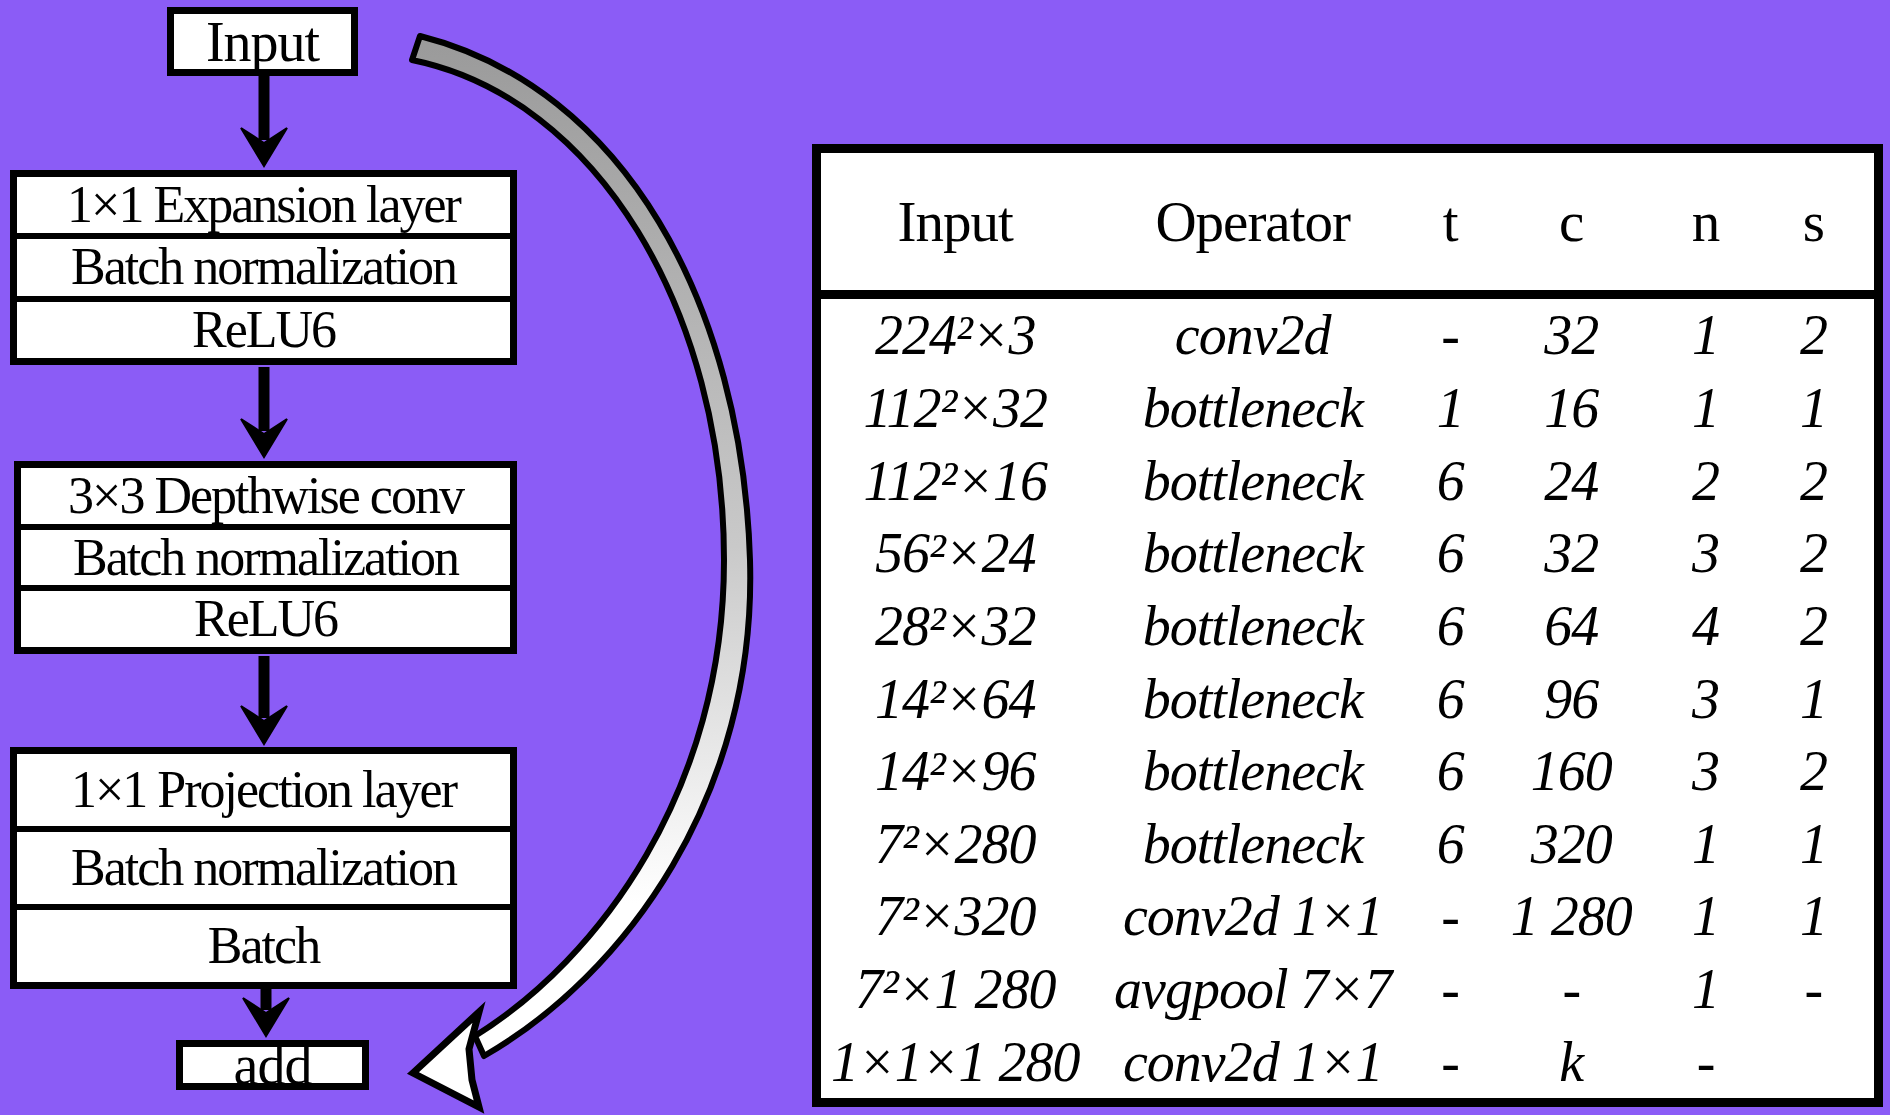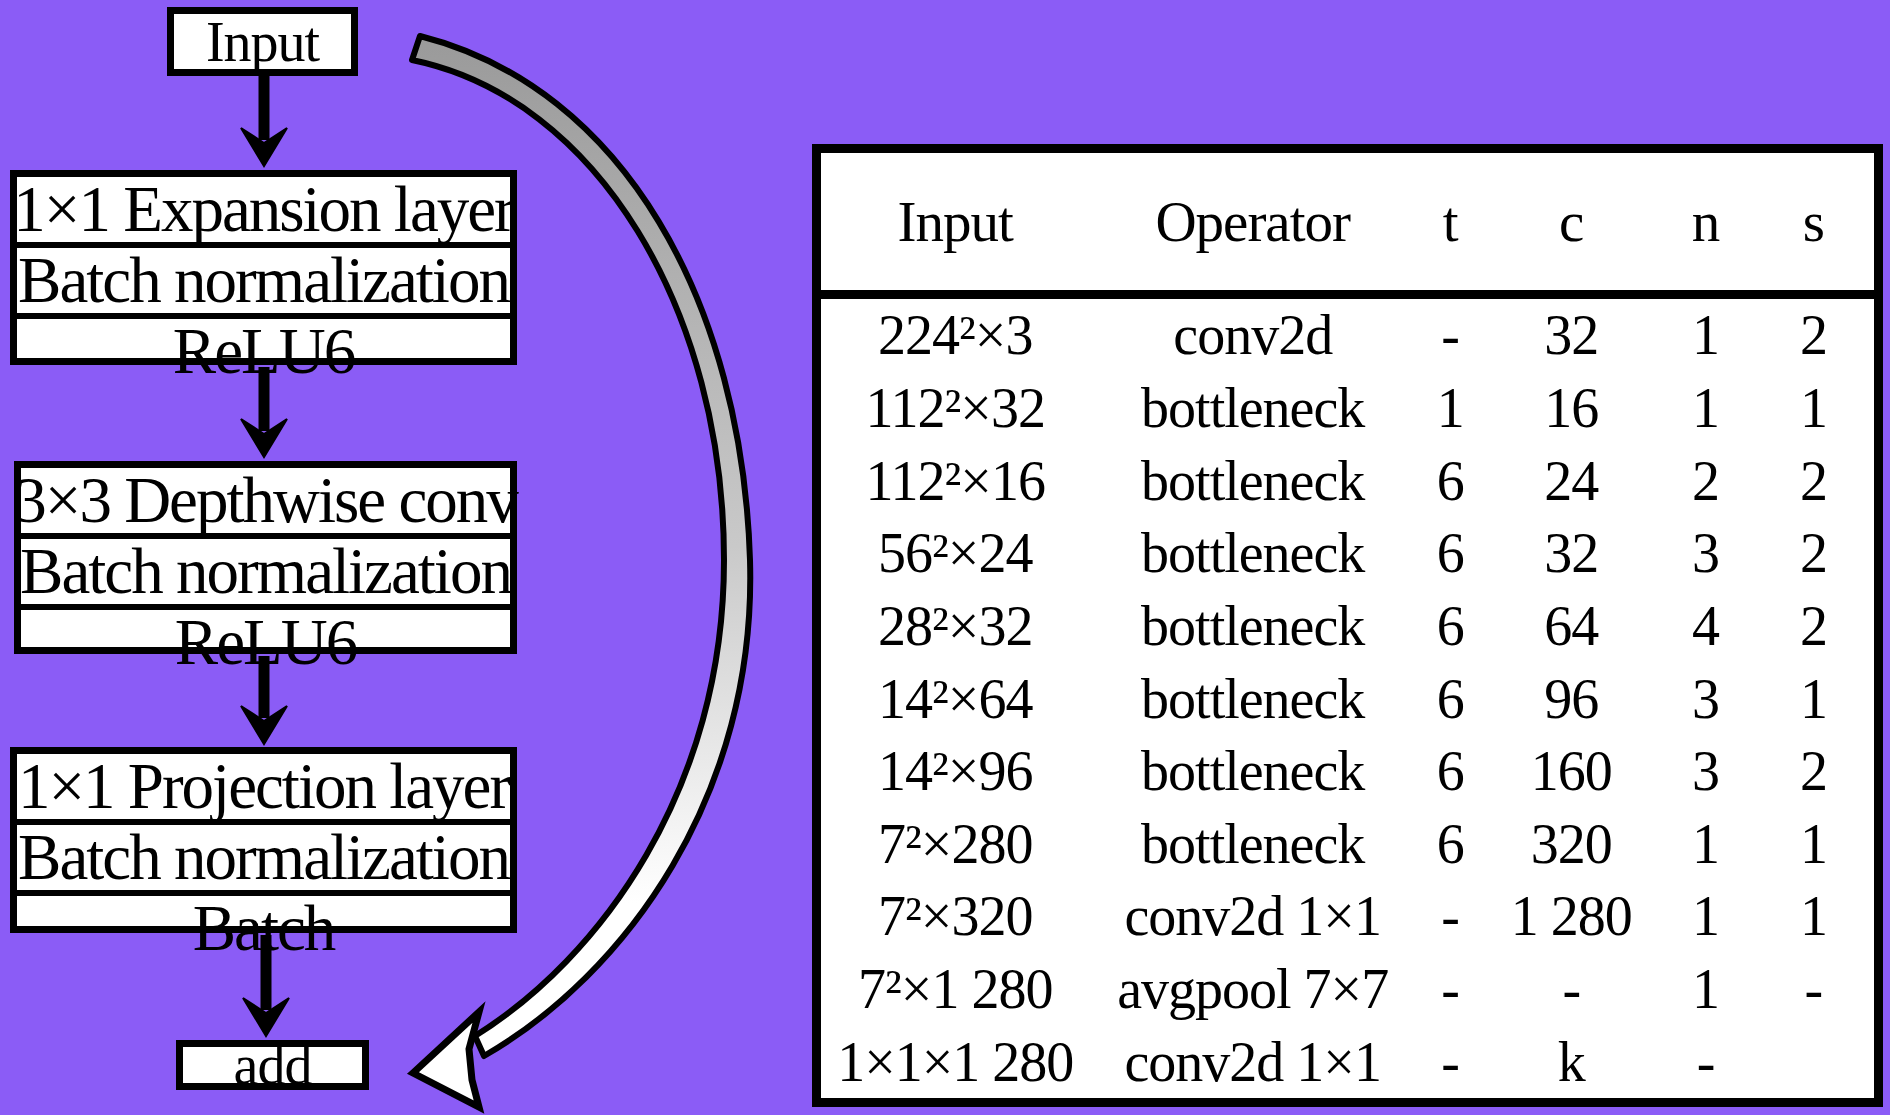--- a/index.html
+++ b/index.html
@@ -14,41 +14,41 @@
     font-size:56px;line-height:1;letter-spacing:-1px;
   }
   #input-box{left:167px;top:7px;width:191px;height:69px;}
   #add-box{left:176px;top:1040px;width:193px;height:50px;}
   .block{
     position:absolute;box-sizing:border-box;border:7px solid #000;background:#fff;
     display:flex;flex-direction:column;
   }
   #block-expansion{left:10px;top:170px;width:507px;height:195px;}
   #block-depthwise{left:14px;top:461px;width:503px;height:193px;}
-  #block-projection{left:10px;top:747px;width:507px;height:186px;}
+  #block-projection{left:10px;top:747px;width:507px;height:242px;}
   .block-row{
     flex:1;display:flex;align-items:center;justify-content:center;
-    font-size:65px;line-height:1;letter-spacing:-2px;white-space:nowrap;
+    font-size:52px;line-height:1;letter-spacing:-2px;white-space:nowrap;
   }
   .block-row + .block-row{border-top:6px solid #000;}
   
   #arrow-layer{position:absolute;left:0;top:0;width:1890px;height:1115px;}
   
   #arch-table{
     position:absolute;left:812px;top:144px;width:1071px;height:963px;
     box-sizing:border-box;border:9px solid #000;background:#fff;
     display:flex;flex-direction:column;
   }
   .t-grid{
     display:grid;grid-template-columns:25.5% 31% 6.5% 16.5% 9% 11.5%;
     align-items:center;
   }
   #arch-head{height:137px;border-bottom:9px solid #000;flex:none;}
   #arch-body{flex:1;display:flex;flex-direction:column;}
-  .t-row{flex:1;}
+  .t-row{flex:1;font-style:italic;}
   .t-cell{
     text-align:center;font-size:56px;line-height:1;letter-spacing:-1px;white-space:nowrap;
   }
   .t-head-cell{font-size:57px;}
 </style>
 </head>
 <body>
 
 <div id="stage">
 

